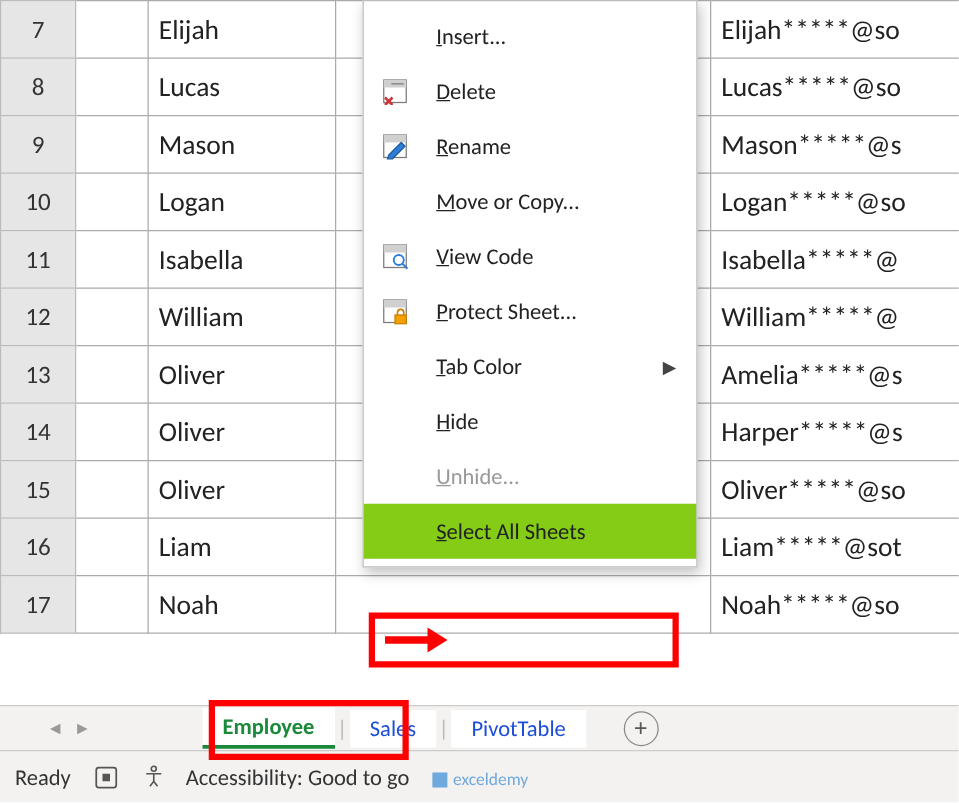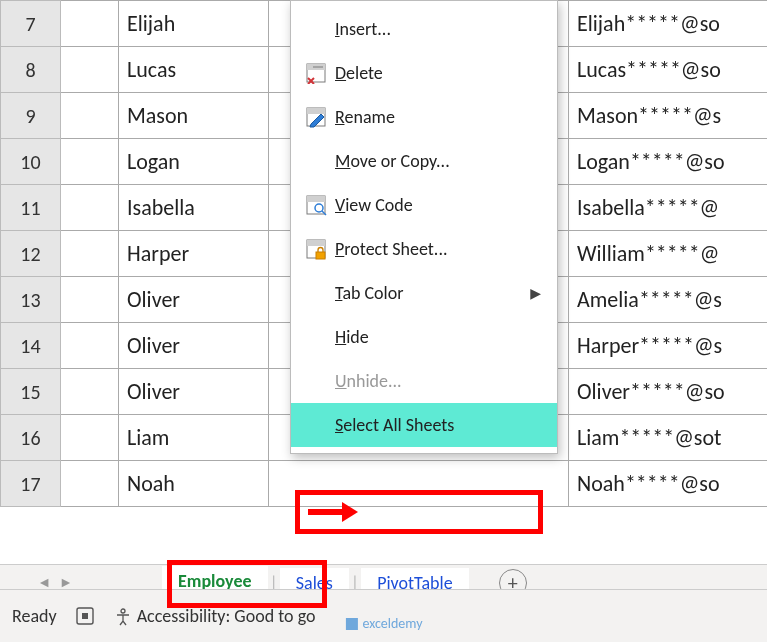--- a/index.html
+++ b/index.html
@@ -16,26 +16,26 @@
   td.dataB { border: 1px solid #000; }
   td.dataC { border: 1px solid #000; }
   td.dataE { border: 1px solid #000; }
   .tab-strip { position: absolute; left: 0; right: 0; bottom: 42px; height: 36px; background: #f3f2f1; display: flex; align-items: center; padding-left: 0; border-top: 1px solid #ccc; font-size: 18px; }
   .tab-nav { display: flex; gap: 8px; width: 110px; justify-content: center; color: #999; }
   .tab-nav span { font-size: 14px; }
   .tab { padding: 4px 16px; background: #fff; color: #1d4ed8; position: relative; cursor: pointer; }
   .tab.active { color: #1a8a3a; font-weight: bold; border-bottom: 3px solid #1a8a3a; background: #fff; }
   .tab-sep { color: #bbb; padding: 0 2px; }
   .tab-add { margin-left: 30px; width: 28px; height: 28px; border: 1px solid #888; border-radius: 50%; display: flex; align-items: center; justify-content: center; font-size: 20px; color: #555; cursor: pointer; }
-  .status-bar { position: absolute; left: 0; right: 0; bottom: 0; height: 53px; background: #f3f2f1; border-top: 1px solid #ccc; display: flex; align-items: center; padding: 0 12px; gap: 18px; font-size: 18px; color: #333; }
-  .status-icon { display: inline-flex; align-items: flex-end; gap: 4px; }
+  .status-bar { position: absolute; left: 0; right: 0; bottom: 0; height: 42px; background: #f3f2f1; border-top: 1px solid #ccc; display: flex; align-items: center; padding: 0 12px; gap: 18px; font-size: 18px; color: #333; }
+  .status-icon { display: inline-flex; align-items: flex-start; gap: 16px; }
   .context-menu { position: absolute; left: 290px; top: 0; width: 268px; background: #fff; border: 1px solid #bcbcbc; box-shadow: 2px 4px 10px rgba(0,0,0,0.25); padding: 6px 0; font-size: 18px; z-index: 20; }
-  .menu-item { display: flex; align-items: center; height: 44px; padding: 0 16px 0 12px; gap: 6px; color: #222; cursor: default; }
+  .menu-item { display: flex; align-items: center; height: 44px; padding: 0 16px 0 12px; gap: 20px; color: #222; cursor: default; }
   .menu-item.disabled { color: #999; }
-  .menu-item.highlight { background: #5eead4; }
+  .menu-item.highlight { background: #84cc16; }
   .menu-icon { width: 26px; height: 26px; display: flex; align-items: center; justify-content: center; flex-shrink: 0; }
   .menu-label .ul { text-decoration: underline; }
   .menu-arrow { margin-left: auto; font-size: 14px; color: #444; }
   .annot { position: absolute; border: 5px solid #ff0000; z-index: 30; pointer-events: none; }
   .annot-tab { left: 167px; bottom: 34px; width: 160px; height: 48px; }
   .annot-item { left: 295px; top: 490px; width: 248px; height: 44px; }
   .arrow-annot { position: absolute; left: 308px; top: 499px; z-index: 31; pointer-events: none; }
   .watermark { position: absolute; left: 50%; bottom: 10px; transform: translateX(-50%); font-size: 14px; color: #6fa8dc; z-index: 50; display: flex; align-items: center; gap: 4px; pointer-events: none; }
 </style>
 </head>
@@ -82,21 +82,21 @@
         <tr>
           <th class="rowhdr">11</th>
           <td class="dataB"></td>
           <td class="dataC">Isabella</td>
           <td></td>
           <td class="dataE">Isabella*****@</td>
         </tr>
         <tr>
           <th class="rowhdr">12</th>
           <td class="dataB"></td>
-          <td class="dataC">Harper</td>
+          <td class="dataC">William</td>
           <td></td>
           <td class="dataE">William*****@</td>
         </tr>
         <tr>
           <th class="rowhdr">13</th>
           <td class="dataB"></td>
           <td class="dataC">Oliver</td>
           <td></td>
           <td class="dataE">Amelia*****@s</td>
         </tr>

